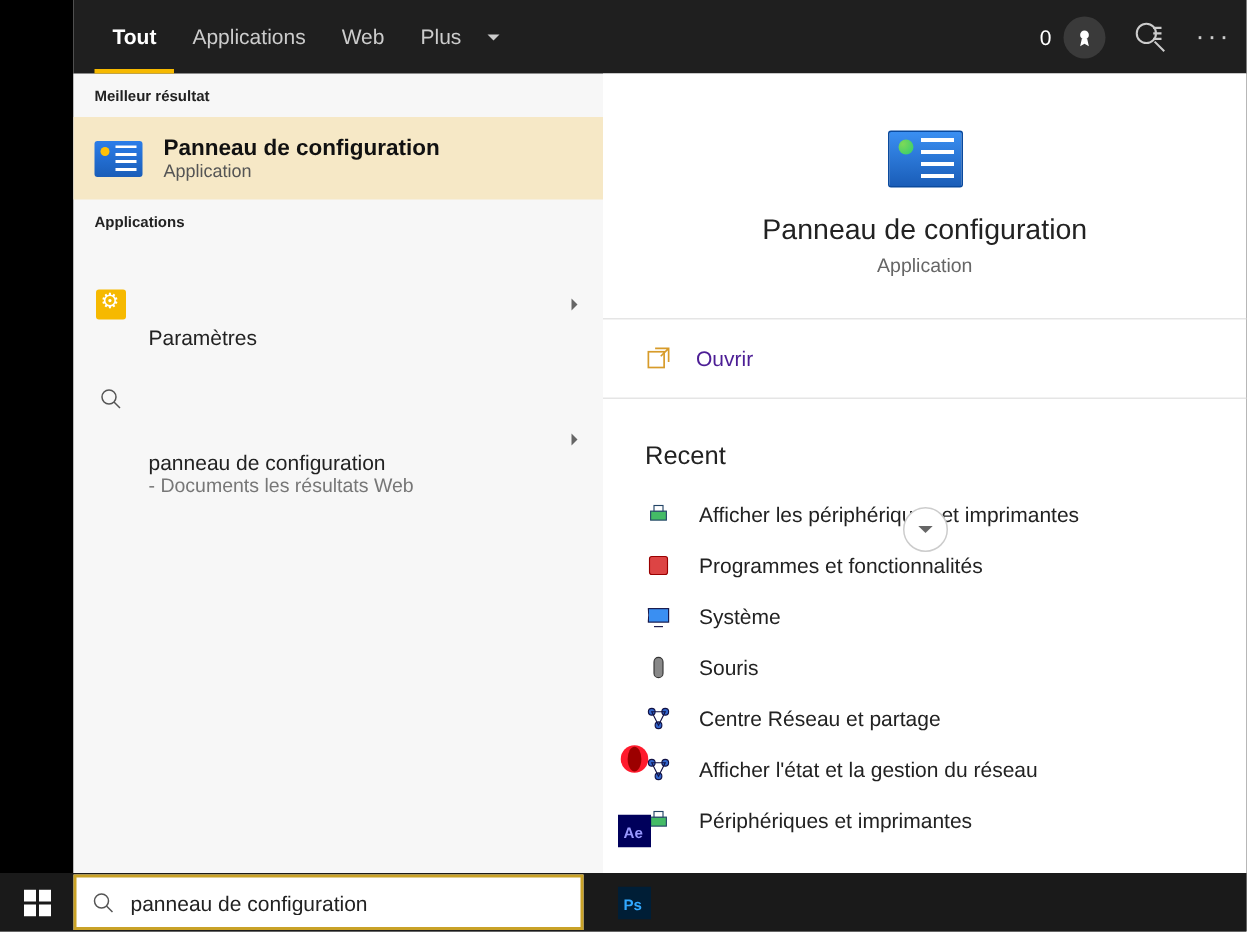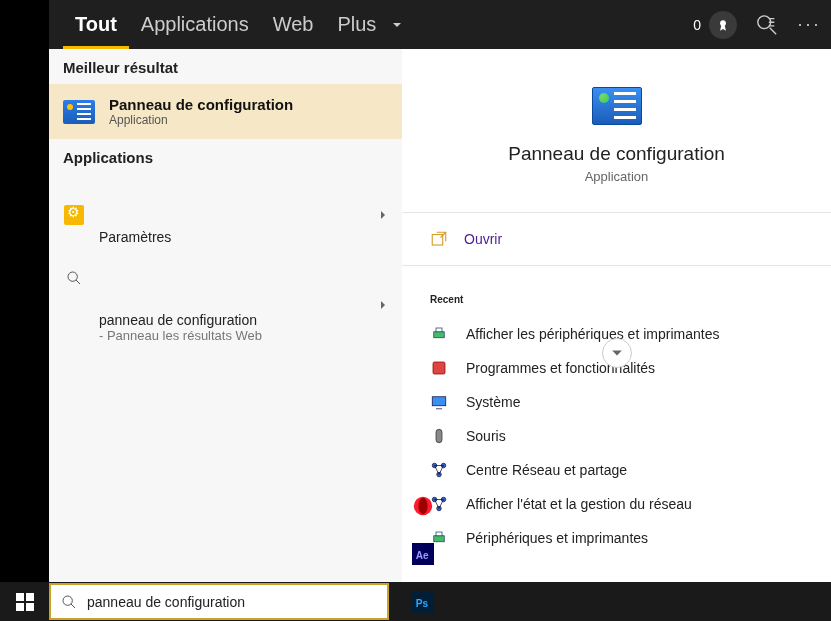--- a/index.html
+++ b/index.html
@@ -1,37 +1,37 @@
 <!DOCTYPE html>
 <html><head>
 <meta charset="utf-8">
 <style>
   * { margin:0; padding:0; box-sizing:border-box; font-family:"Segoe UI", Arial, sans-serif; }
   body { width:831px; height:621px; background:#000; overflow:hidden; position:relative; }
   .wrap { position:absolute; left:49px; top:0; width:782px; height:582px; background:#fff; }
 
   
   .tabs { height:49px; background:#1f1f1f; display:flex; align-items:center; padding:0 14px; color:#ccc; position:relative; }
-  .tab { padding:0 12px; height:49px; line-height:49px; font-size:20px; cursor:pointer; }
+  .tab { padding:0 12px; height:49px; line-height:49px; font-size:14px; cursor:pointer; }
   .tab.active { color:#fff; border-bottom:3px solid #f6b900; font-weight:600; }
   .plus-group { display:flex; align-items:center; gap:16px; }
   .chev-down-s { width:10px; height:10px; fill:#ccc; }
   .tabs-right { position:absolute; right:10px; top:0; height:49px; display:flex; align-items:center; gap:18px; color:#fff; }
   .points-badge { display:flex; align-items:center; gap:8px; font-size:14px; }
   .badge-circle { width:28px; height:28px; border-radius:50%; background:#3a3a3a; display:flex; align-items:center; justify-content:center; }
   .medal { width:14px; height:14px; fill:#fff; }
   .chat-ico { width:18px; height:18px; stroke:#ccc; fill:none; stroke-width:1.5; }
   .ellipsis { color:#ccc; font-size:18px; letter-spacing:2px; }
 
   
   .content { display:flex; height:533px; }
   .left { width:353px; background:#f7f7f7; }
   .right { flex:1; background:#fff; position:relative; }
 
-  .section-header { padding:10px 14px 8px; font-size:15px; font-weight:600; color:#222; }
+  .section-header { padding:10px 14px 8px; font-size:10px; font-weight:600; color:#222; }
   .best-card { background:#f6e8c6; display:flex; align-items:center; padding:12px 14px; gap:14px; }
   .best-icon { width:32px; height:24px; background:linear-gradient(#2b7de9,#1a5db8); border-radius:2px; position:relative; }
   .best-icon::before { content:""; position:absolute; left:4px; top:4px; width:6px; height:6px; background:#ffc107; border-radius:50%; }
   .best-icon::after { content:""; position:absolute; right:4px; top:3px; width:14px; height:18px; display:block;
     background:repeating-linear-gradient(#fff,#fff 2px,transparent 2px,transparent 5px);}
   .best-title { font-size:15px; font-weight:600; color:#111; }
   .best-sub { font-size:12px; color:#555; }
 
   .list-item { display:flex; align-items:center; padding:10px 14px; gap:14px; cursor:pointer; position:relative; }
   .ic-box { width:22px; height:22px; display:flex; align-items:center; justify-content:center; }
@@ -53,21 +53,21 @@
   .divider { height:1px; background:#e5e5e5; }
 
   .action-row { display:flex; align-items:center; gap:16px; padding:17px 28px; cursor:pointer; }
   .open-ico { width:18px; height:18px; stroke:#d79b2a; fill:none; stroke-width:1.5; }
   .action-label { font-size:14px; color:#4c1d95; }
 
   .expand-circle { position:absolute; left:50%; top:289px; transform:translateX(-50%); width:30px; height:30px; border:1px solid #ccc; border-radius:50%; background:#fff; display:flex; align-items:center; justify-content:center; cursor:pointer; }
   .chev-d2 { width:12px; height:12px; fill:#666; }
 
   .recent-section { padding:28px 28px 0; }
-  .recent-header { font-size:10px; font-weight:700; color:#222; margin-bottom:12px; }
+  .recent-header { font-size:17px; font-weight:400; color:#222; margin-bottom:12px; }
   .recent-item { display:flex; align-items:center; gap:18px; padding:8px 0; cursor:pointer; font-size:14px; color:#222; }
   .recent-ico { width:18px; height:18px; }
 
   
   .taskbar { position:absolute; left:0; bottom:0; width:831px; height:39px; background:#1a1a1a; display:flex; align-items:center; }
   .start-btn { width:49px; height:39px; display:flex; align-items:center; justify-content:center; cursor:pointer; }
   .win-logo { width:18px; height:18px; fill:#fff; }
   .search-box { width:340px; height:37px; background:#fff; border:2px solid #c9a227; display:flex; align-items:center; padding:0 10px; gap:10px; }
   .search-box svg { width:16px; height:16px; stroke:#555; fill:none; stroke-width:1.5; }
   .search-box input { flex:1; border:none; outline:none; font-size:14px; color:#222; background:transparent; }
@@ -140,21 +140,21 @@
 
       <div class="list-item" style="align-items:flex-start;padding-top:12px;padding-bottom:12px;">
         <div class="ic-box">
           <svg class="search-ico" viewBox="0 0 24 24">
               <circle cx="10" cy="10" r="7"></circle>
               <line x1="15" y1="15" x2="21" y2="21"></line>
             </svg>
         </div>
         <div class="item-label">
           <span>panneau de configuration</span>
-          <span class="item-sub">- Panneau les résultats Web</span>
+          <span class="item-sub">- Documents les résultats Web</span>
         </div>
         <svg class="chev-r" viewBox="0 0 10 10">
             <path d="M3 1 L7 5 L3 9 Z"></path>
           </svg>
       </div>
     </div>
 
     <div class="right">
       <div class="preview-top">
         <div class="cp-icon"></div>

